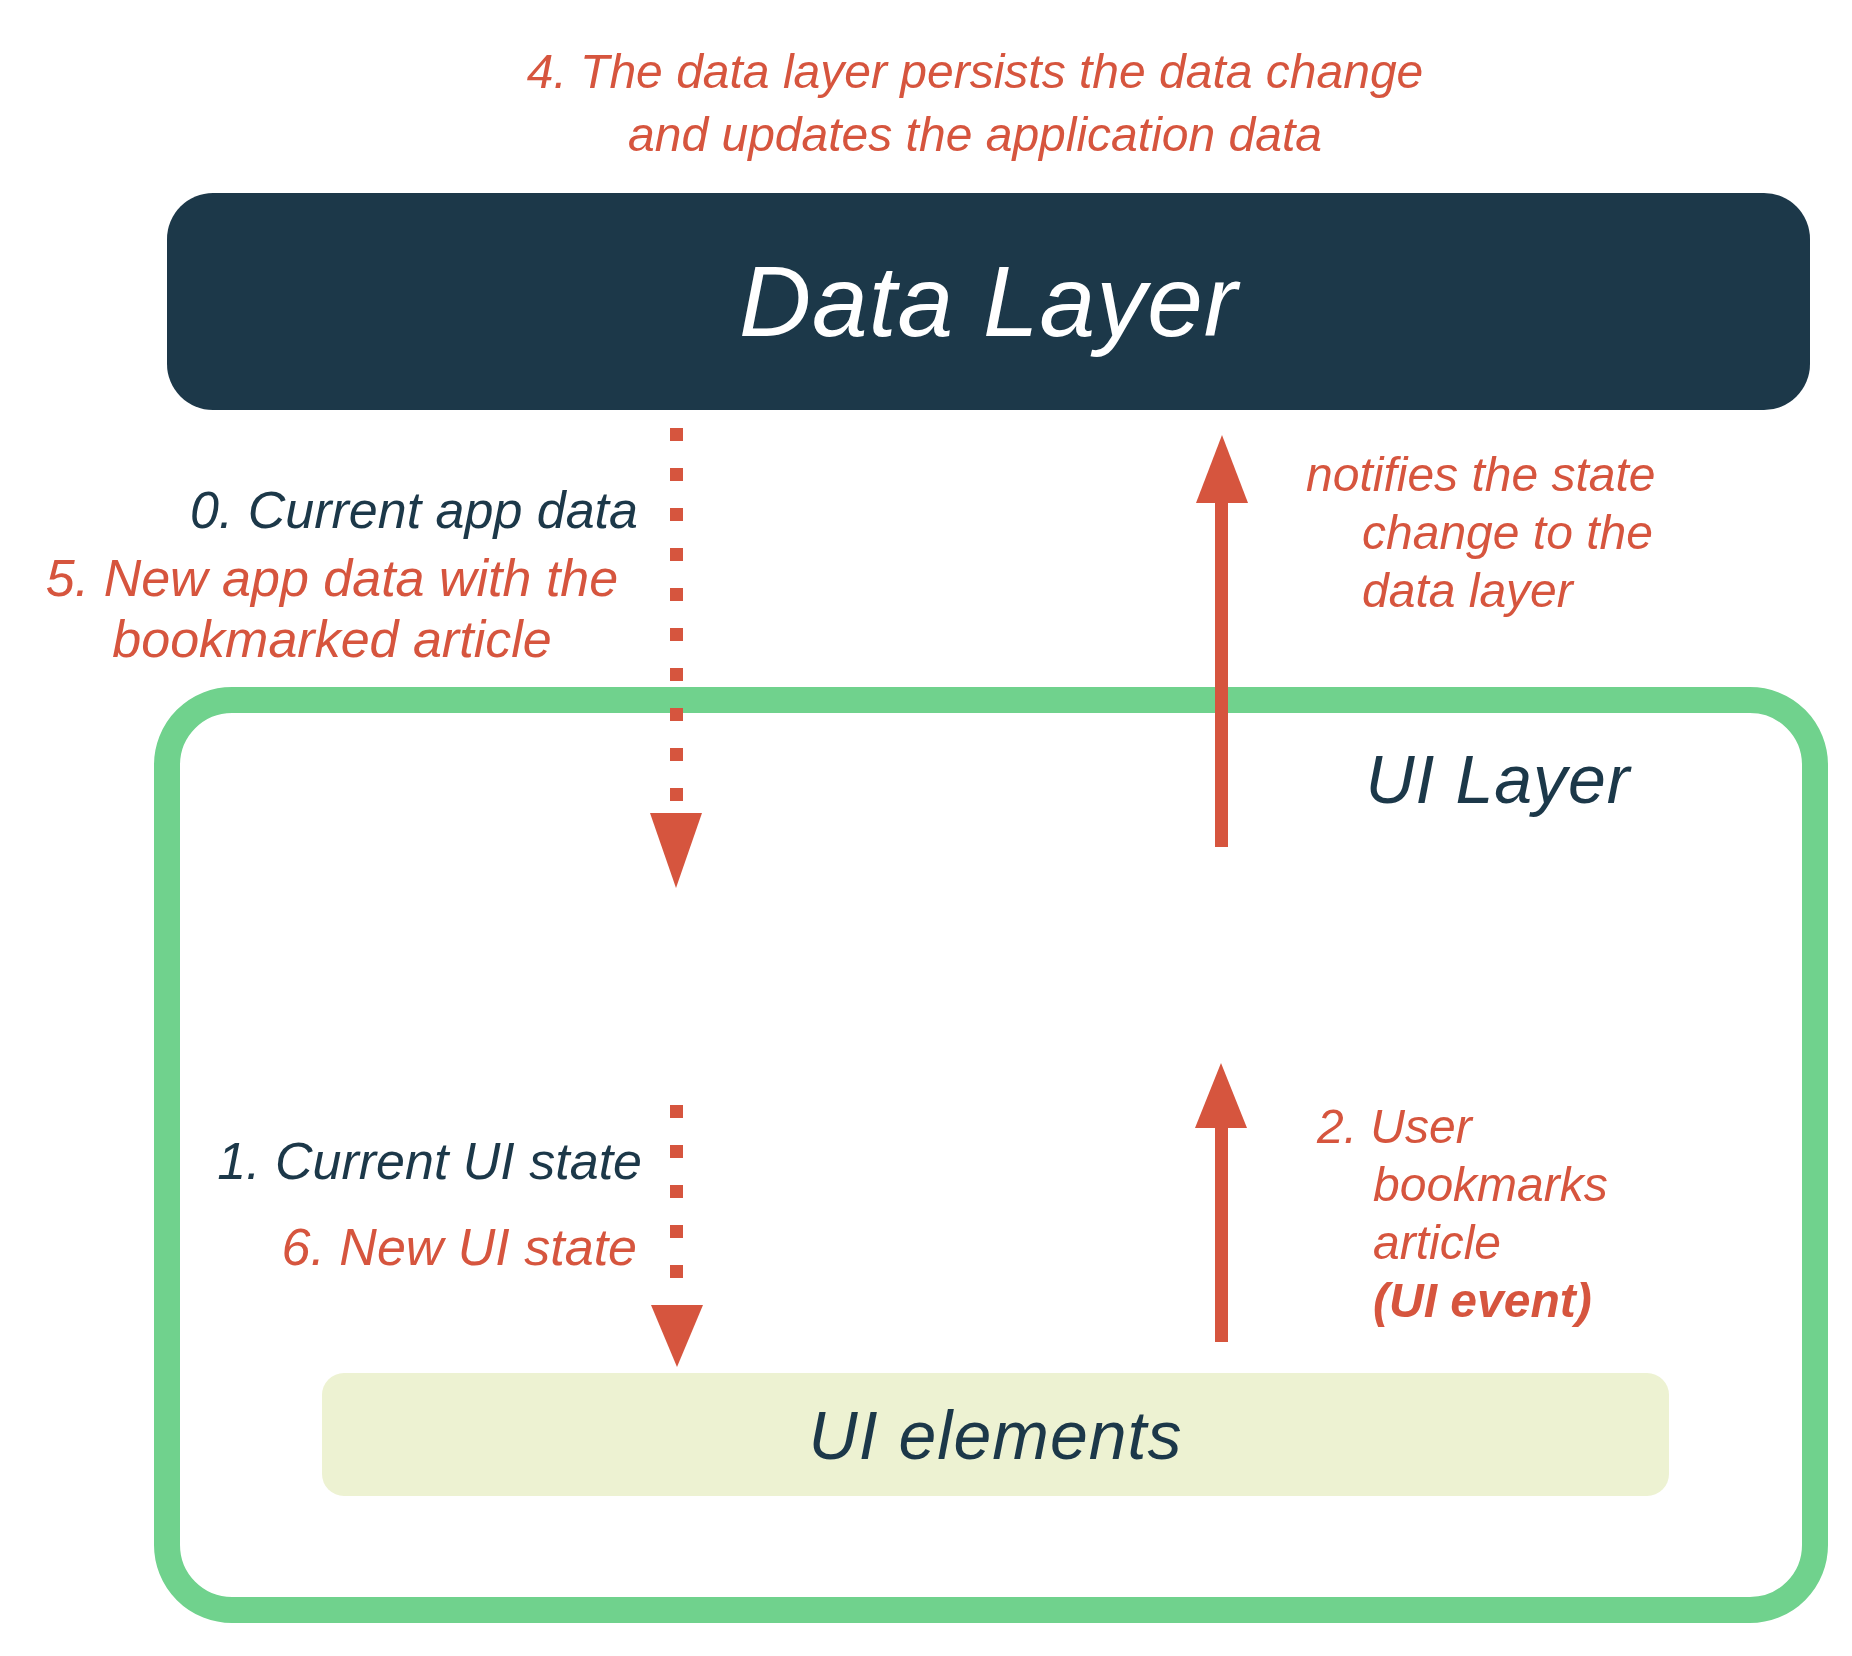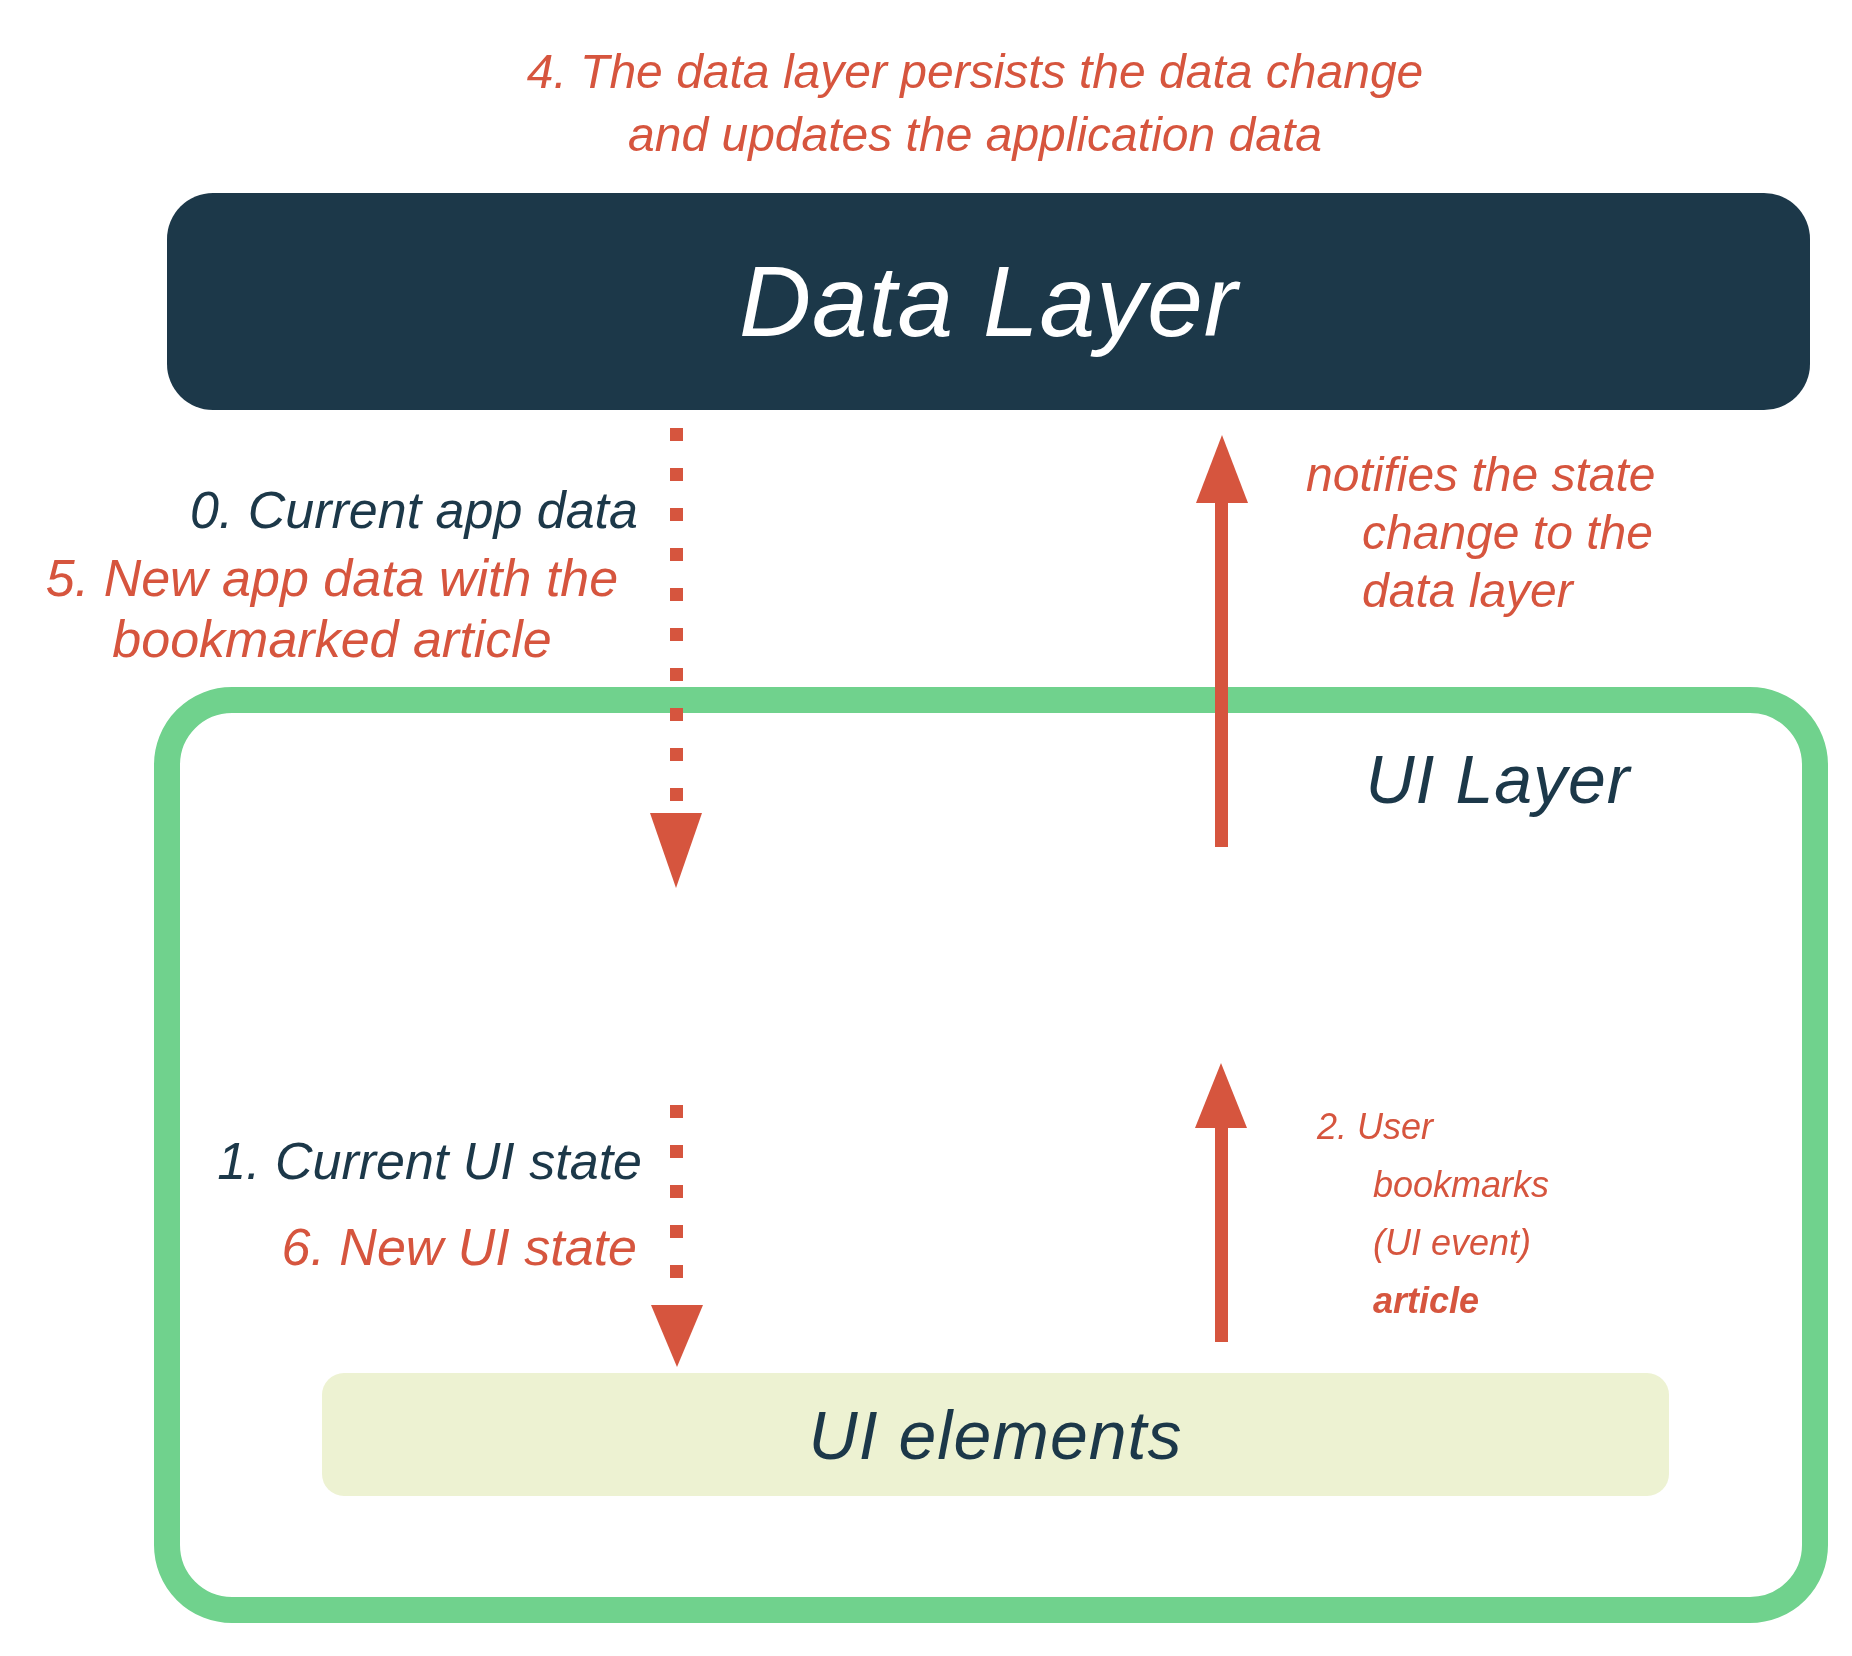--- a/index.html
+++ b/index.html
@@ -60,21 +60,21 @@
   .tri2h{left:1195px;top:1063px;border-bottom:65px solid #D6553E;}
   
   .red{color:#D6553E;}
   .navy{color:#1C3849;}
   .step4{position:absolute;left:75px;top:40px;width:1800px;text-align:center;font-size:48px;line-height:63px;}
   .step0{position:absolute;left:138px;top:480px;width:500px;text-align:right;font-size:52px;}
   .step5{position:absolute;left:25px;top:548px;width:614px;text-align:center;font-size:52px;line-height:61px;}
   .step3{position:absolute;left:1362px;top:446px;width:460px;font-size:48px;line-height:58px;}
   .step1{position:absolute;left:142px;top:1131px;width:500px;text-align:right;font-size:52px;}
   .step6{position:absolute;left:137px;top:1217px;width:500px;text-align:right;font-size:52px;}
-  .step2{position:absolute;left:1373px;top:1098px;width:420px;font-size:36px;line-height:58px;}
+  .step2{position:absolute;left:1373px;top:1098px;width:420px;font-size:48px;line-height:58px;}
   .hang div:first-child{margin-left:-56px;}
   .bold-last div:last-child{font-weight:bold;}
 </style>
 </head>
 <body>
 
 <div class="canvas">
 
   <div class="step4 red">
       <div>4. The data layer persists the data change</div>
@@ -114,17 +114,17 @@
   <div class="step3 red hang">
       <div>notifies the state</div>
       <div>change to the</div>
       <div>data layer</div>
     </div>
   <div class="step1 navy">1. Current UI state</div>
   <div class="step6 red">6. New UI state</div>
   <div class="step2 red hang bold-last">
       <div>2. User</div>
       <div>bookmarks</div>
+      <div>article</div>
       <div>(UI event)</div>
-      <div>article</div>
     </div>
 
 </div>
 
 </body></html>

